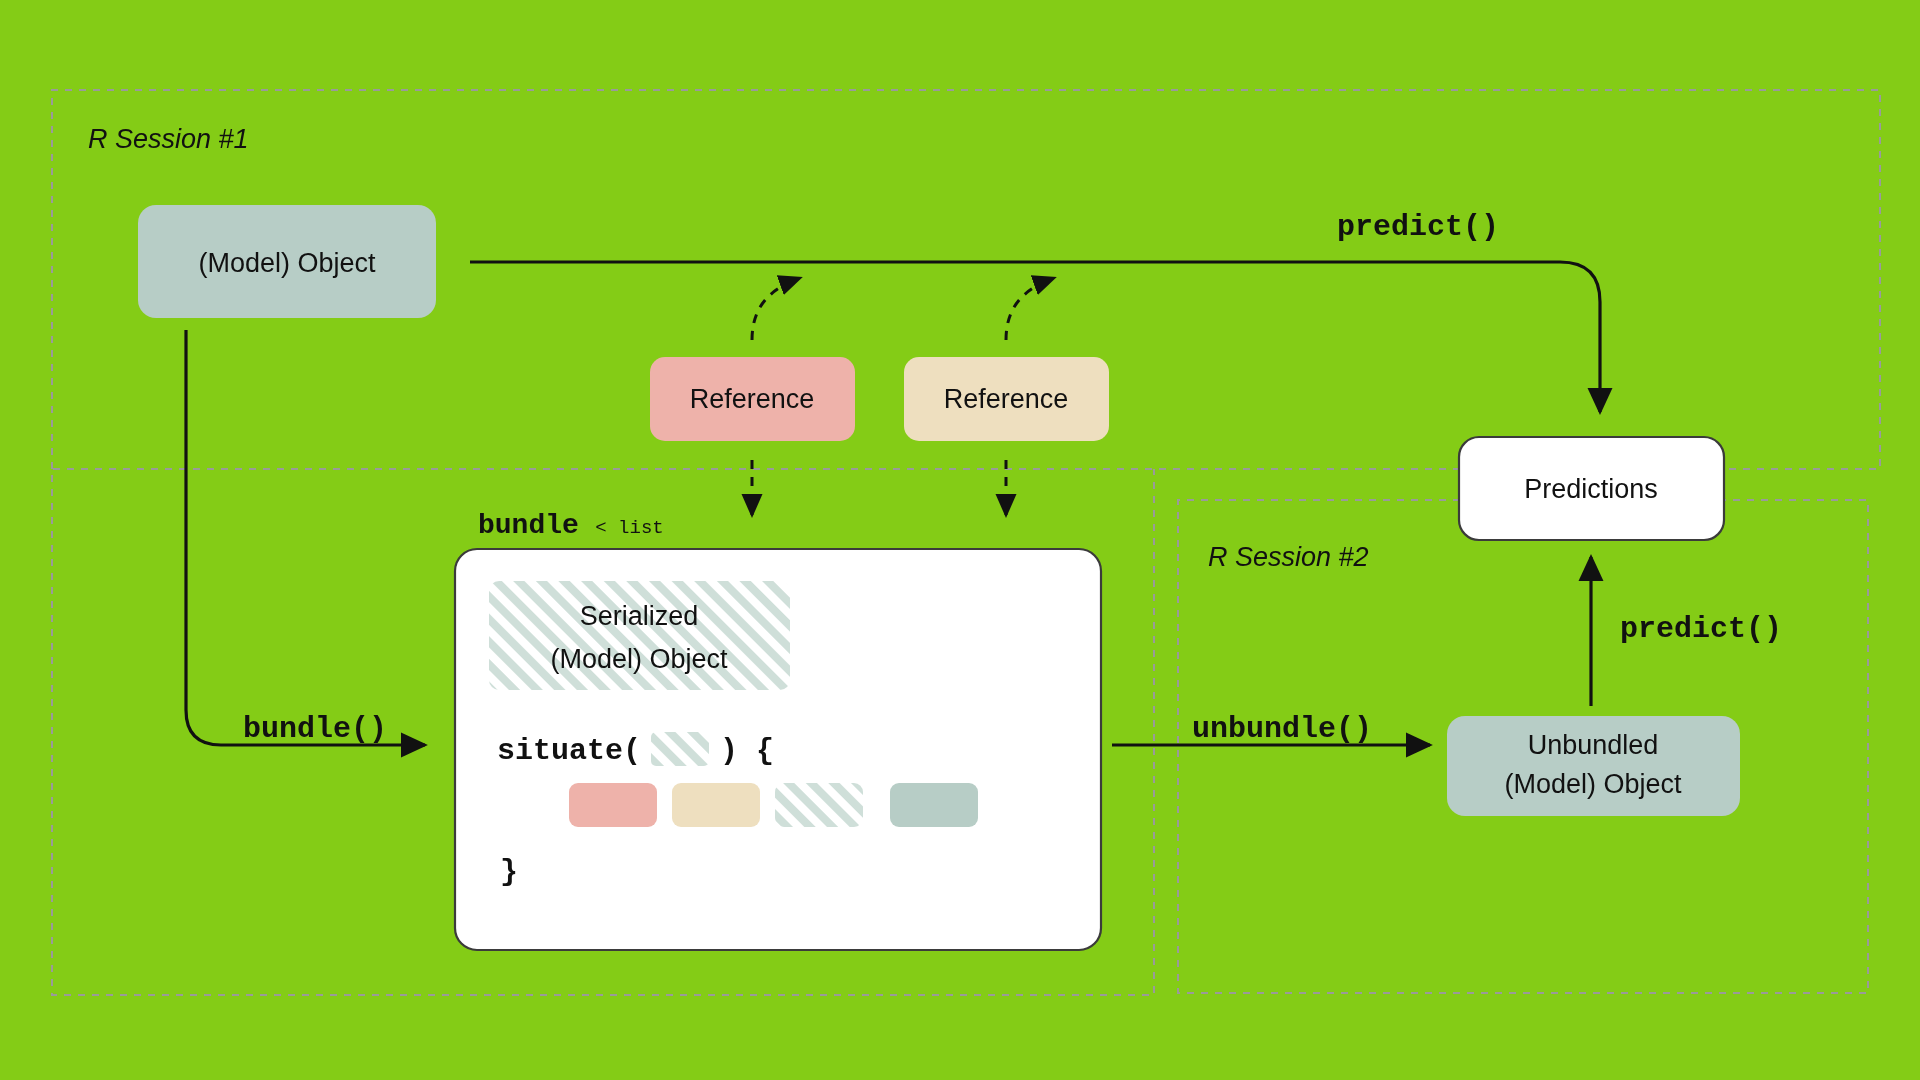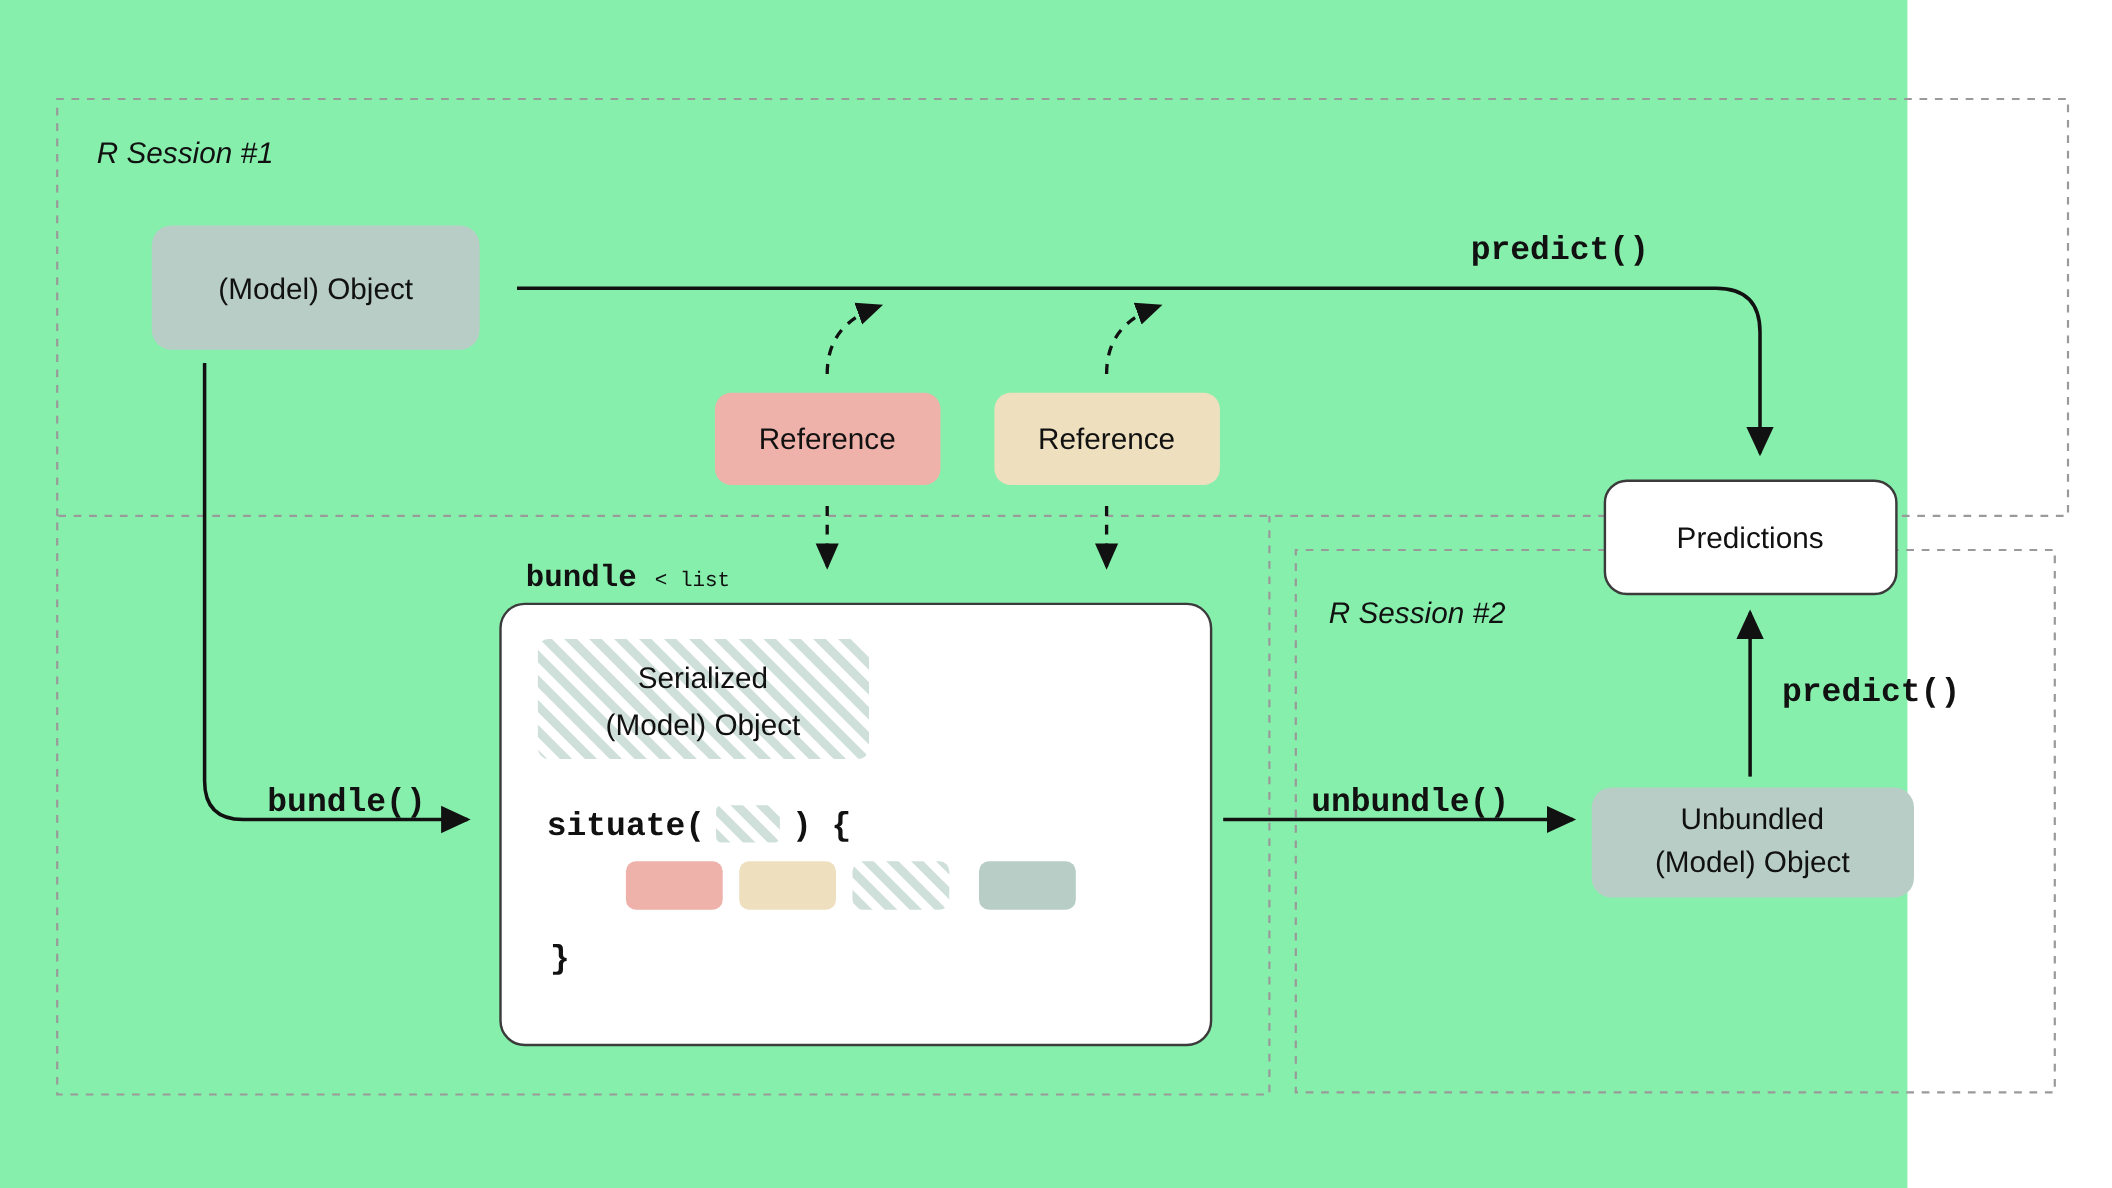--- a/index.html
+++ b/index.html
@@ -1,18 +1,18 @@
 <!DOCTYPE html>
 <html><head>
 <meta charset="utf-8">
 <style>
   html,body{margin:0;padding:0;background:#ffffff;}
   body{width:1920px;height:1080px;overflow:hidden;
        font-family:"Liberation Sans", sans-serif;}
-  #stage{position:relative;width:1734px;height:1080px;background:#86efac;}
+  #stage{position:relative;width:1920px;height:1080px;background:#84cc16;}
   svg.layer{position:absolute;left:0;top:0;width:1920px;height:1080px;}
   .sess-label{font-style:italic;font-size:27px;fill:#111;font-family:"Liberation Sans",sans-serif;}
   .box-label{font-size:27px;fill:#111;font-family:"Liberation Sans",sans-serif;text-anchor:middle;}
   .mono-bold{font-family:"Liberation Mono",monospace;font-weight:bold;font-size:28px;fill:#111;}
   .mono-small{font-family:"Liberation Mono",monospace;font-size:19px;fill:#111;}
   .mono-code{font-family:"Liberation Mono",monospace;font-weight:bold;font-size:30px;fill:#111;}
 </style>
 </head>
 <body>
 

